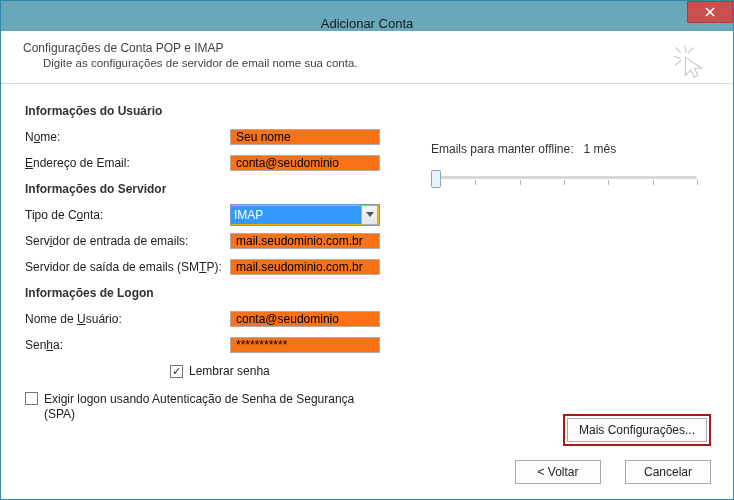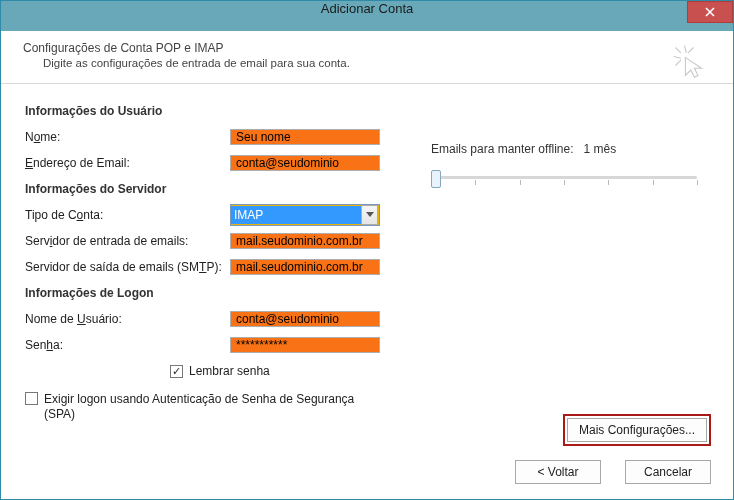--- a/index.html
+++ b/index.html
@@ -13,21 +13,21 @@
     height: 500px;
     overflow: hidden;
     border: 1px solid #2f8aa8;
   }
   
   .titlebar {
     height: 30px;
     background: #69a8b9;
     color: #1a1a1a;
     display: flex;
-    align-items: flex-start;
+    align-items: flex-end;
     justify-content: center;
     position: relative;
     font-size: 13px;
   }
   .titlebar .close {
     position: absolute; right:0; top:0;
     width: 46px; height: 22px;
     background: #c8504f;
     display:flex; align-items:center; justify-content:center;
     border: 1px solid #b03c3b;
@@ -130,21 +130,21 @@
   <span>Adicionar Conta</span>
   <div class="close">
     <svg viewBox="0 0 10 10">
         <path d="M1 1 L9 9 M9 1 L1 9" stroke="#fff" stroke-width="1.6"></path>
       </svg>
   </div>
 </div>
 
 <div class="banner">
   <div class="hdr">Configurações de Conta POP e IMAP</div>
-  <div class="sub">Digite as configurações de entrada de email para sua conta.</div>
+  <div class="sub">Digite as configurações de servidor de email nome sua conta.</div>
   <svg class="star" viewBox="0 0 40 40">
     <g stroke="#9a9a9a" stroke-width="1.2" fill="none">
       <path d="M15 3 L17 11 M3 15 L11 17 M5 5 L11 11 M25 5 L19 11 M5 25 L11 19"></path>
       <path d="M16 16 L16 36 L22 30 L26 38 L30 36 L26 28 L34 28 Z" fill="#fff"></path>
     </g>
   </svg>
 </div>
 
 <div class="content">
 

